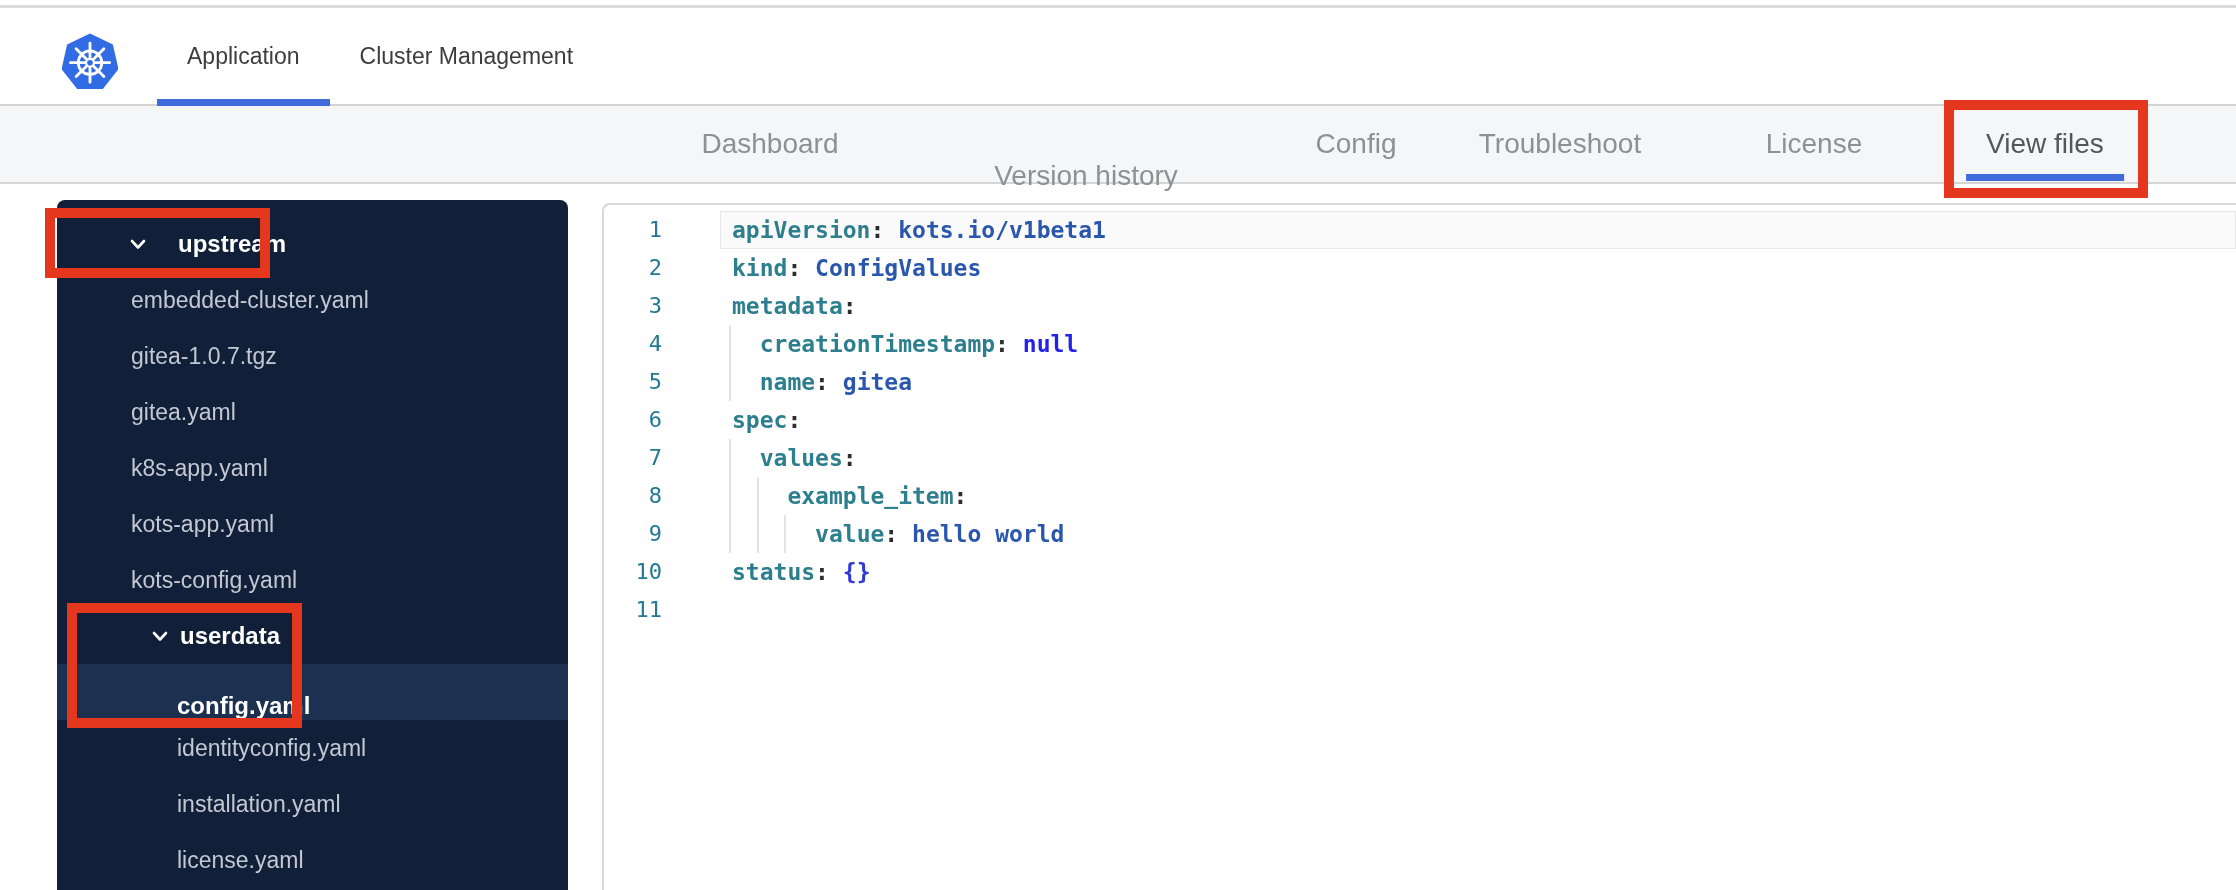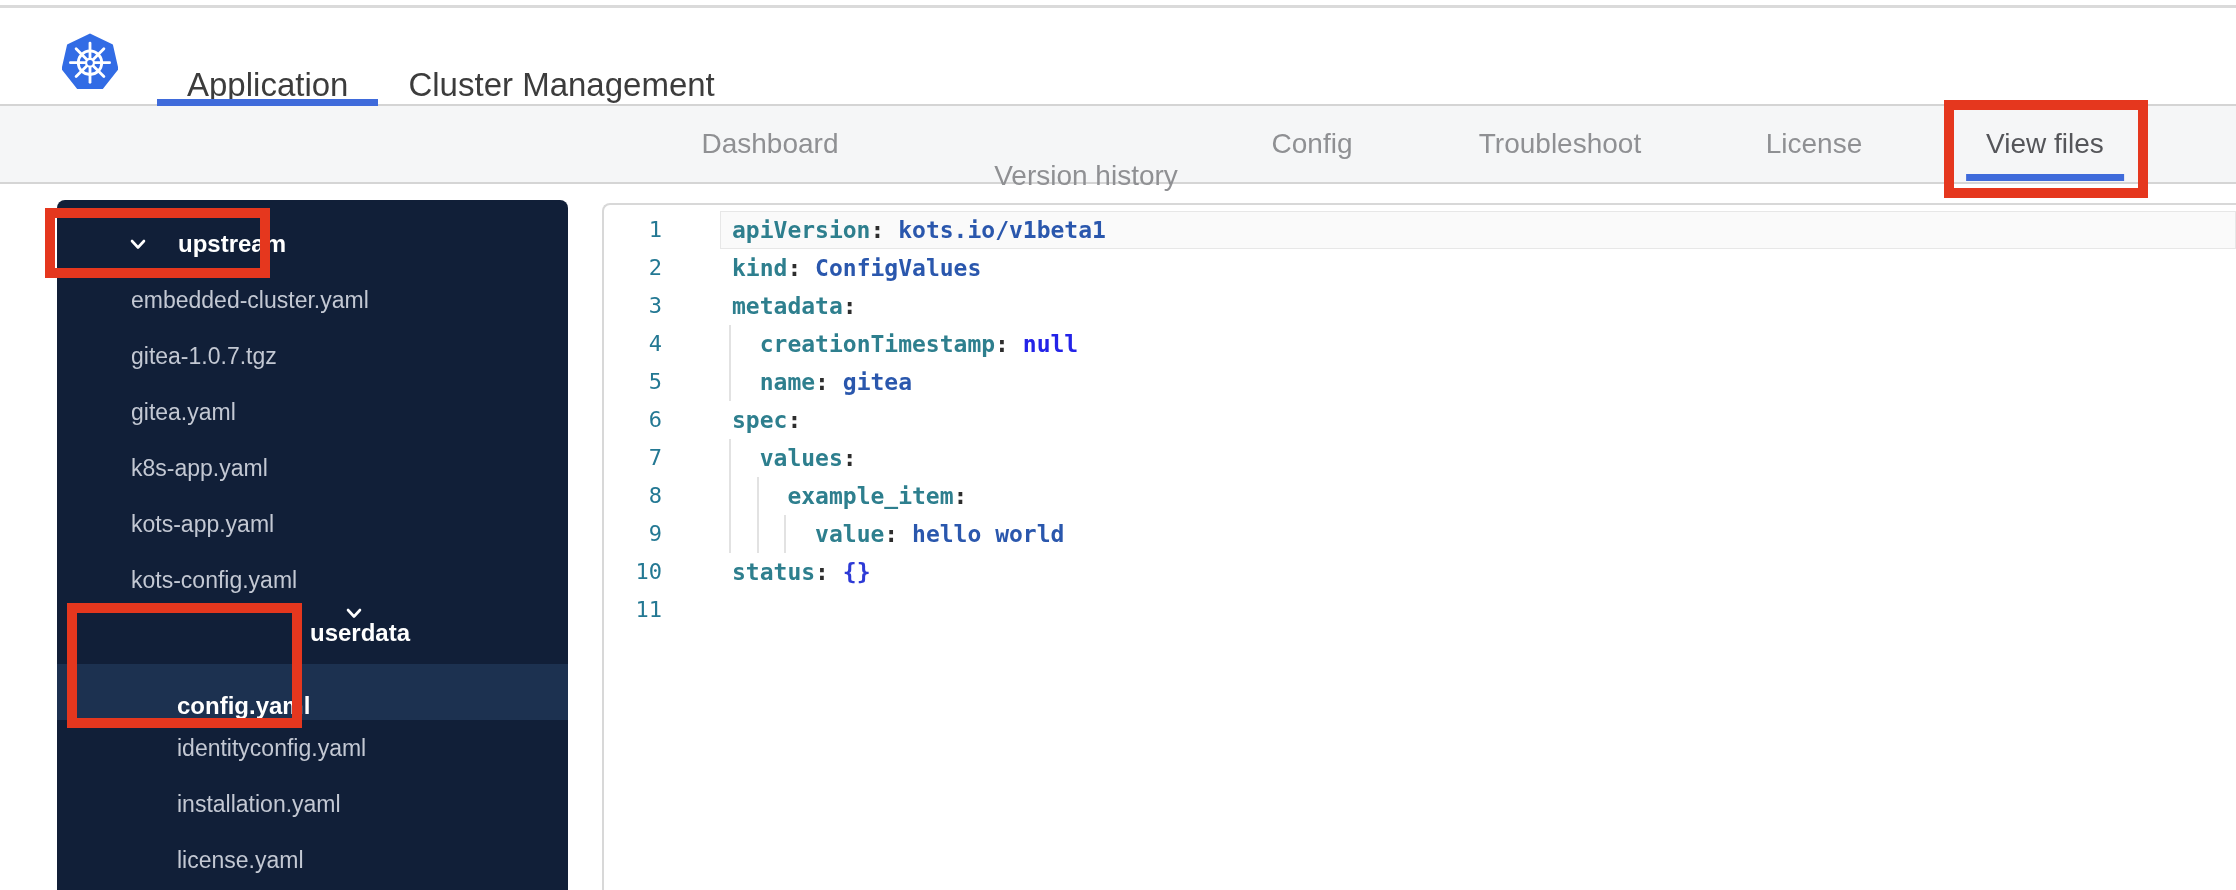--- a/index.html
+++ b/index.html
@@ -8,22 +8,22 @@
   .page { position:relative; width:2236px; height:890px; background:#fff; }
 
   
   .top-hairline { position:absolute; left:0; top:5px; width:100%; height:3px; background:#dadada; }
 
   
   .header { position:absolute; left:0; top:8px; width:100%; height:98px; background:#fff;
             border-bottom:2px solid #d4d4d4; }
   .logo-wrap { position:absolute; left:62px; top:24px; width:56px; height:62px; }
   .header-tabs { position:absolute; left:157px; top:0; height:96px; display:flex; }
-  .header-tab { position:relative; height:96px; display:flex; align-items:flex-end;
-                padding:0 30px; font-size:33px; color:#3c3c3c; cursor:pointer; }
+  .header-tab { position:relative; height:96px; display:flex; align-items:center;
+                padding:0 30px; font-size:23px; color:#3c3c3c; cursor:pointer; }
   .header-tab .hunderline { position:absolute; left:0; bottom:-2px; height:7px; width:100%;
                             background:#3f6bdb; display:none; }
   .header-tab.active .hunderline { display:block; }
 
   
   .nav { position:absolute; left:0; top:106px; width:100%; height:78px; background:#f5f6f7;
          border-bottom:2px solid #d5d5d5; }
   .nav-tab { position:absolute; top:0; height:76px; display:flex; align-items:center; justify-content:center;
              transform:translateX(-50%); font-size:28px; color:#8f9093; padding:14px 20px; cursor:pointer; }
   .nav-tab.active { color:#55565a; }
@@ -35,21 +35,21 @@
   .sidebar { position:absolute; left:57px; top:200px; width:511px; height:690px;
              background:#111f38; border-radius:8px 8px 0 0; padding-top:16px; overflow:hidden; }
   .tree-row { position:relative; height:56px; display:flex; align-items:center; cursor:pointer; }
   .tree-row.selected { background:#1c3150;align-items:flex-end; }
   .tree-row .chev { display:flex; align-items:center; margin-right:12px; }
   .tree-row.folder { color:#ffffff; font-weight:700; font-size:24px; }
   .tree-row.file   { color:#c3c8d3; font-weight:400; font-size:23px; }
   .tree-row.file.selected { color:#ffffff; font-weight:700; font-size:24px; }
   .f-lvl1 { padding-left:73px;gap:20px; }
   .c-lvl1 { padding-left:74px; }
-  .f-lvl2 { padding-left:95px;flex-direction:column; }
+  .f-lvl2 { padding-left:95px; }
   .c-lvl2 { padding-left:120px; }
 
   
   .editor { position:absolute; left:602px; top:203px; width:1634px; height:687px; background:#fff;
             border-top:2px solid #d8d8d8; border-left:2px solid #d8d8d8; border-radius:8px 0 0 0;
             padding-top:6px; }
   .code-line { position:relative; height:38px; line-height:38px; display:flex;
                font-family:"DejaVu Sans Mono", monospace; white-space:pre; }
   .gutter { width:58px; text-align:right; font-size:22px; color:#237893; flex:0 0 58px;
             position:relative; z-index:2; }
@@ -106,21 +106,21 @@
       </div>
   </div>
 
   <div class="nav" id="nav-bar">
       <div class="nav-tab" style="left: 770px;">
         <span>Dashboard</span>
       </div>
       <div class="nav-tab" style="left: 1086px; margin-top: 32px;">
         <span>Version history</span>
       </div>
-      <div class="nav-tab" style="left: 1312px;">
+      <div class="nav-tab" style="left: 1356px;">
         <span>Config</span>
       </div>
       <div class="nav-tab" style="left: 1560px; text-align: right;">
         <span>Troubleshoot</span>
       </div>
       <div class="nav-tab" style="left: 1814px;">
         <span>License</span>
       </div>
       <div class="nav-tab active" style="left: 2045px;">
         <span>View files</span>

